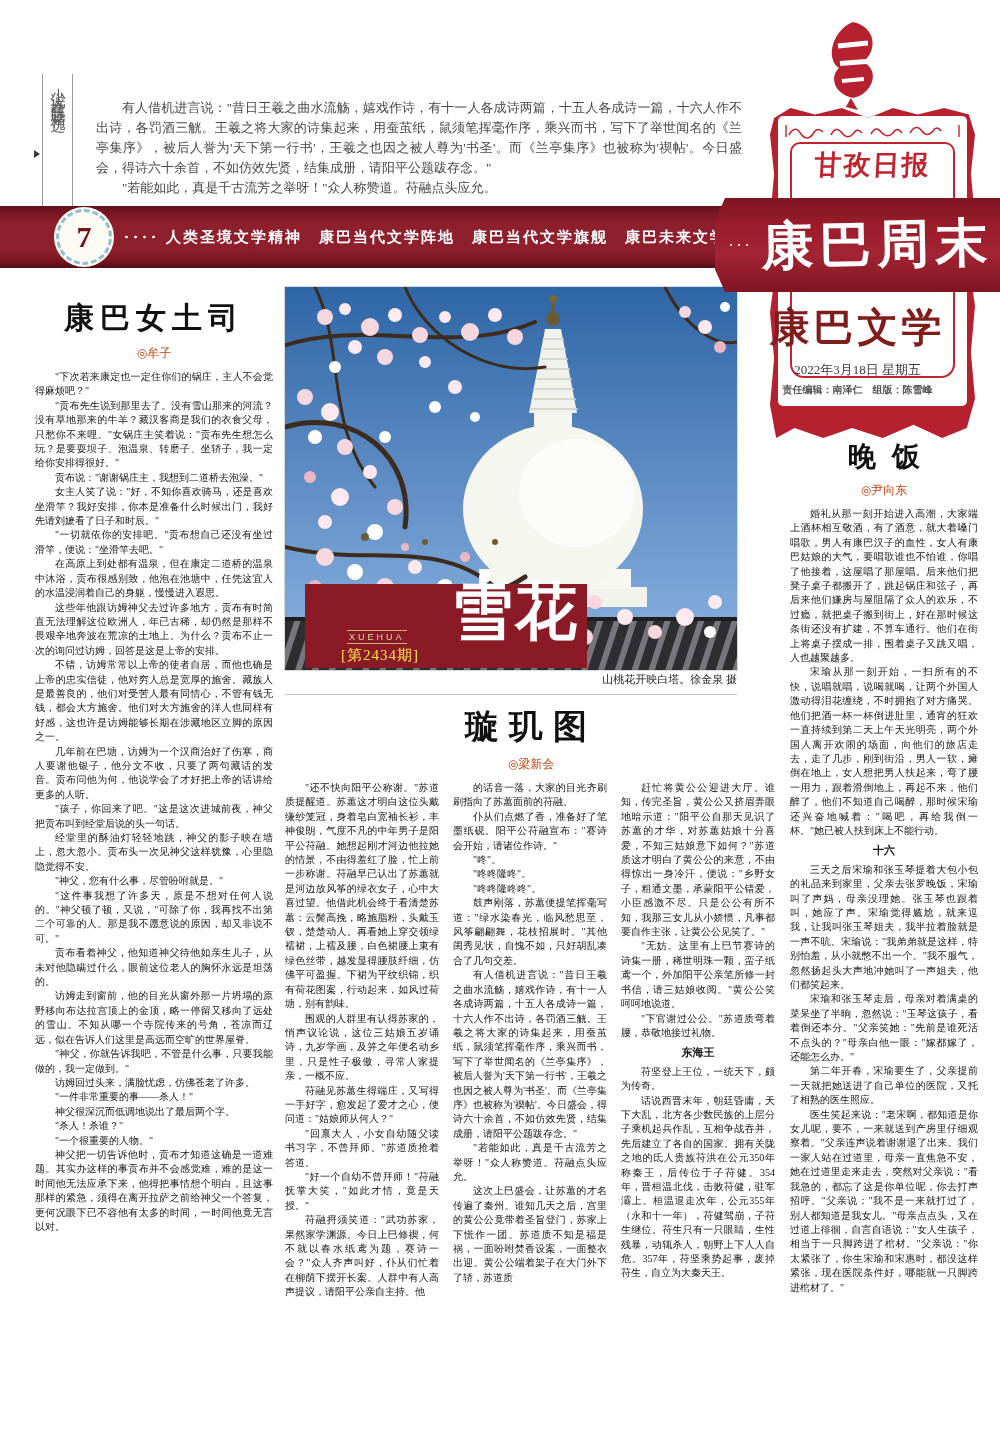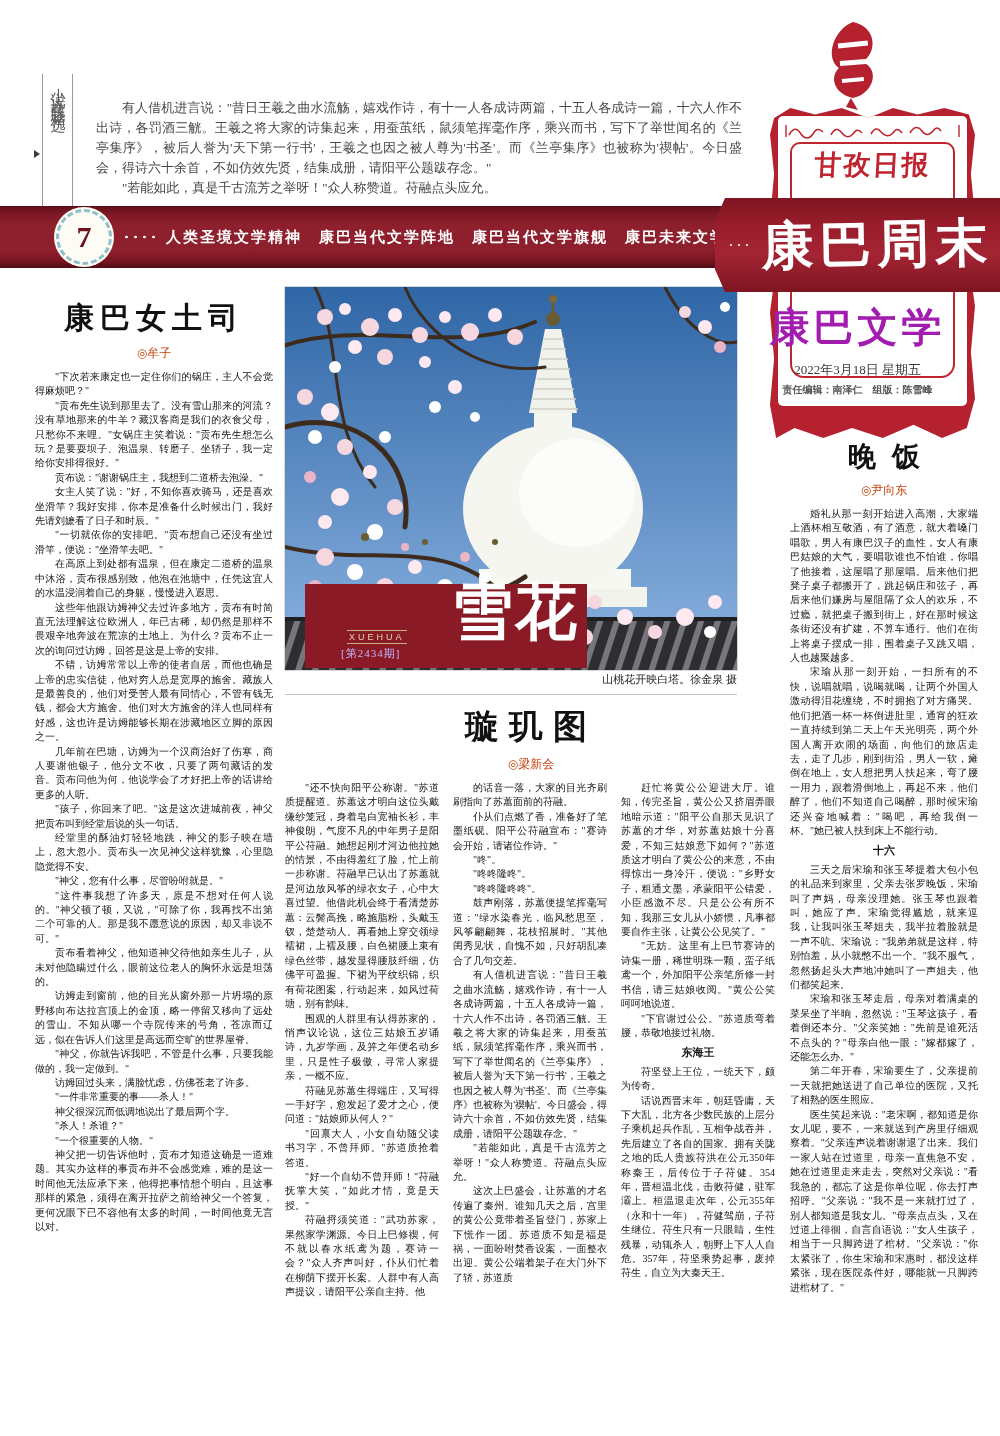--- a/index.html
+++ b/index.html
@@ -46,32 +46,32 @@
     border:2px solid #c0242e;border-radius:14px;}
   .mast-ribbon{position:absolute;left:0;right:-2px;top:190px;height:94px;z-index:6;
     background:linear-gradient(180deg,#7e1521 0%,#9b1d2b 30%,#a32433 60%,#7e1521 100%);
     clip-path:polygon(0 24%,3.5% 0,100% 0,100% 100%,3.5% 100%,0 76%);
     display:flex;align-items:center;}
   .ribbon-dots{width:26px;height:4px;margin-left:12px;
     background-image:radial-gradient(circle,rgba(255,255,255,.8) 1.2px,transparent 1.5px);background-size:8px 4px;}
   .weekend-title{flex:1;text-align:center;color:#ffffff;font-size:52px;font-weight:900;
     letter-spacing:6px;transform:rotate(-1deg);font-family:"DejaVu Serif","Liberation Serif",serif;}
   .section-block{position:absolute;left:0;right:0;top:292px;text-align:center;z-index:7;}
-  .section-title{font-size:40px;font-weight:900;color:#a21caf;letter-spacing:4px;
+  .section-title{font-size:40px;font-weight:900;color:#7f1d1d;letter-spacing:4px;
     font-family:"DejaVu Serif","Liberation Serif",serif;}
   .pub-date{font-size:13px;color:#3b3b3b;margin-top:6px;}
   .editors{font-size:10px;color:#555;margin-top:4px;font-weight:bold;}
   
   .photo-wrap{position:absolute;left:285px;top:287px;width:452px;height:383px;box-shadow:0 0 0 1px #d8d8d8;}
   .xuehua-badge{position:absolute;left:20px;top:297px;width:282px;height:84px;background:#8a1b26;}
   .badge-big{position:absolute;right:8px;top:-14px;font-size:62px;font-weight:900;color:#ffffff;
     letter-spacing:2px;font-family:"DejaVu Serif",serif;text-align:right;}
   .badge-pinyin{position:absolute;left:42px;top:46px;font-size:9px;letter-spacing:3px;color:#e6d6ac;
     font-family:"Liberation Sans",sans-serif;border-top:1px solid #c9b27c;border-bottom:1px solid #c9b27c;padding:1px 2px;}
-  .badge-issue{position:absolute;left:36px;top:62px;font-size:11px;color:#c4b5fd;letter-spacing:1px;}
+  .badge-issue{position:absolute;left:36px;top:62px;font-size:15px;color:#fde047;letter-spacing:1px;}
   .photo-caption{position:absolute;left:285px;top:672px;width:452px;text-align:right;font-size:11px;color:#222;}
   .mid-divider{position:absolute;left:285px;top:694px;width:452px;border-top:1px solid #c4c4c4;}
   
   .art-title{font-weight:900;color:#111;text-align:center;font-family:"DejaVu Serif","Liberation Serif",serif;}
   .byline{text-align:center;font-size:12px;color:#c2410c;margin:6px 0 8px;}
   .body-text{font-size:10px;line-height:14.4px;text-align:justify;color:#141414;}
   .body-text p{margin:0;text-indent:2em;}
   .subhead{text-align:center;font-weight:bold;text-indent:0 !important;margin:5px 0 !important;font-size:11px;}
   .left-article{position:absolute;left:35px;top:298px;width:238px;}
   .left-article .art-title{font-size:30px;letter-spacing:6px;}

